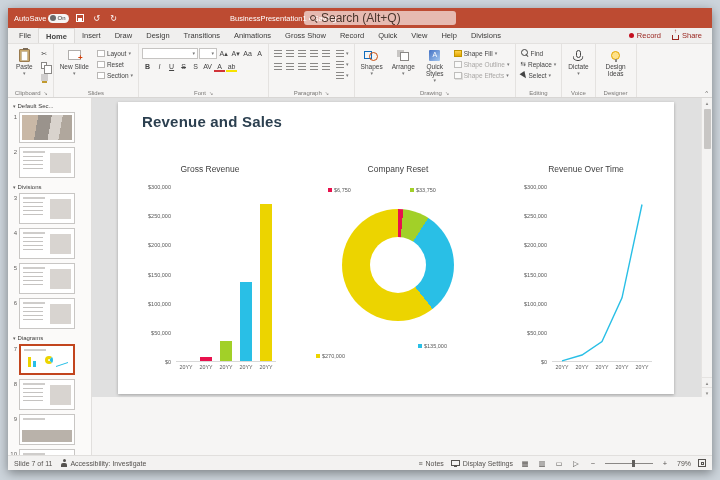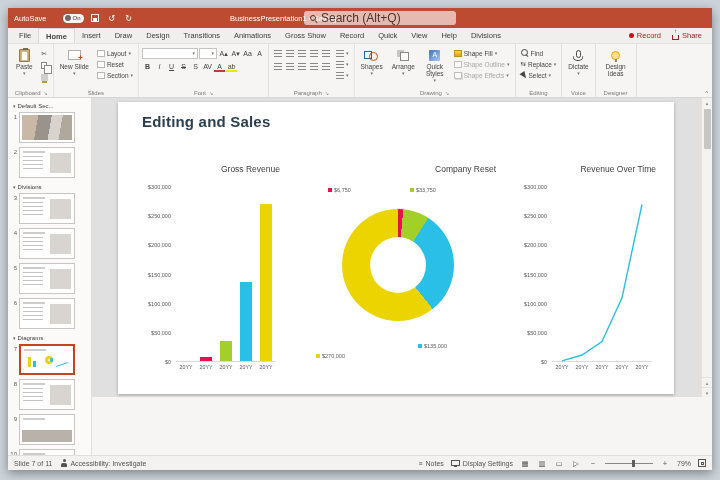--- a/index.html
+++ b/index.html
@@ -3,21 +3,21 @@
 <meta charset="utf-8">
 <style>
 *{box-sizing:border-box;margin:0;padding:0}
 html,body{width:720px;height:480px}
 body{background:#ccd4db;font-family:"Liberation Sans","DejaVu Sans",sans-serif;position:relative;overflow:hidden}
 i{font-style:normal}
 .win{position:absolute;left:8px;top:8px;width:704px;height:462px;background:#f6f5f4;box-shadow:0 3px 10px rgba(0,0,0,.4);display:flex;flex-direction:column;overflow:hidden}
 
 .tbar{height:20px;background:#bd4b32;color:#fff;display:flex;align-items:center;position:relative;font-size:7.5px;flex:0 0 auto}
 .tb-left{display:flex;align-items:center;gap:5px;padding-left:6px}
-.autosave{display:flex;align-items:center;gap:16px}
+.autosave{display:flex;align-items:center;gap:1px}
 .toggle{width:21px;height:9px;background:#f6f5f4;border-radius:5px;display:flex;align-items:center;gap:2px;padding:0 2px}
 .knob{width:6px;height:6px;border-radius:50%;background:#6a6a6a}
 .toggle i{color:#333;font-size:6px}
 .tbic{width:12px;text-align:center;font-size:8px;color:#fff;display:flex;justify-content:center;align-items:center;height:20px}
 .i-save{position:relative;width:8px;height:8px;border:1px solid #fff;display:inline-block}
 .i-save::after{content:"";position:absolute;left:1px;bottom:0;width:4px;height:3px;background:#fff}
 .doctitle{position:absolute;left:222px;top:0;height:20px;display:flex;align-items:center;color:#fff;white-space:nowrap}
 .searchbox{position:absolute;left:296px;top:3px;width:152px;height:14px;background:rgba(255,255,255,.62);border-radius:3px;display:flex;align-items:center;gap:4px;padding:0 6px}
 .i-mag{width:7px;height:7px;position:relative;flex:0 0 auto}
 .i-mag::before{content:"";position:absolute;left:0;top:0;width:4px;height:4px;border:1px solid #4a2f24;border-radius:50%}
@@ -107,21 +107,21 @@
 .dc2{position:absolute;left:12px;bottom:6px;width:3px;height:6px;background:#29bfe6}
 .dcr{position:absolute;left:24px;top:10px;width:8px;height:8px;border:3px solid #ecd400;border-radius:50%;border-right-color:#29bfe6}
 .dc3{position:absolute;right:5px;bottom:8px;width:12px;height:8px;border-bottom:1px solid #29bfe6;transform:skewY(-18deg)}
 .rightcol{flex:1;display:flex;flex-direction:column;min-width:0}
 .slidearea{height:299px;background:#e0e0e0;position:relative;flex:0 0 auto}
 .slide{position:absolute;left:26px;top:4px;width:556px;height:292px;background:#fff;box-shadow:0 1px 3px rgba(0,0,0,.28)}
 .slide-title{position:absolute;left:24px;top:11px;font-size:15px;font-weight:bold;color:#2b3f4f;letter-spacing:.2px}
 .chartsrow{position:absolute;left:22px;right:18px;top:62px;display:flex;justify-content:space-between}
 .chart{width:140px}
 .donut-col{width:196px}
-.c-title{font-size:8.5px;color:#404040;text-align:right;margin-bottom:13px}
+.c-title{font-size:8.5px;color:#404040;text-align:center;margin-bottom:13px}
 .c-body{display:flex}
 .yaxis{width:36px;position:relative;height:175px;flex:0 0 auto}
 .ytick{position:absolute;right:5px;font-size:5.5px;color:#595959;white-space:nowrap}
 .plot{width:100px;height:175px;position:relative;border-bottom:1px solid #d9d9d9}
 .bar{position:absolute;bottom:0;width:12px;display:block}
 .xaxis{margin-left:36px;width:100px;display:flex}
 .xtick{flex:1;text-align:center;font-size:5.3px;color:#595959;padding-top:2px;white-space:nowrap}
 .d-area{position:relative;height:186px;margin-top:6px}
 .ring{position:absolute;left:42px;top:22px;width:112px;height:112px;border-radius:50%}
 .hole{position:absolute;left:28px;top:28px;width:56px;height:56px;border-radius:50%;background:#fff;display:block}
@@ -549,21 +549,21 @@
           <span class="thnum">10</span>
           <div class="thumb">
             <i class="dtt"></i>
           </div>
         </div>
       </div>
 
     <div class="rightcol">
       <div class="slidearea">
         <div class="slide">
-          <div class="slide-title">Editing and Sales</div>
+          <div class="slide-title">Revenue and Sales</div>
           <div class="chartsrow">
               <div class="chart">
                 <div class="c-title">Gross Revenue</div>
                 <div class="c-body">
                   <div class="yaxis">
                     <span class="ytick" style="top: -3px;">$300,000</span>
                     <span class="ytick" style="top: 26.1667px;">$250,000</span>
                     <span class="ytick" style="top: 55.3333px;">$200,000</span>
                     <span class="ytick" style="top: 84.5px;">$150,000</span>
                     <span class="ytick" style="top: 113.667px;">$100,000</span>

